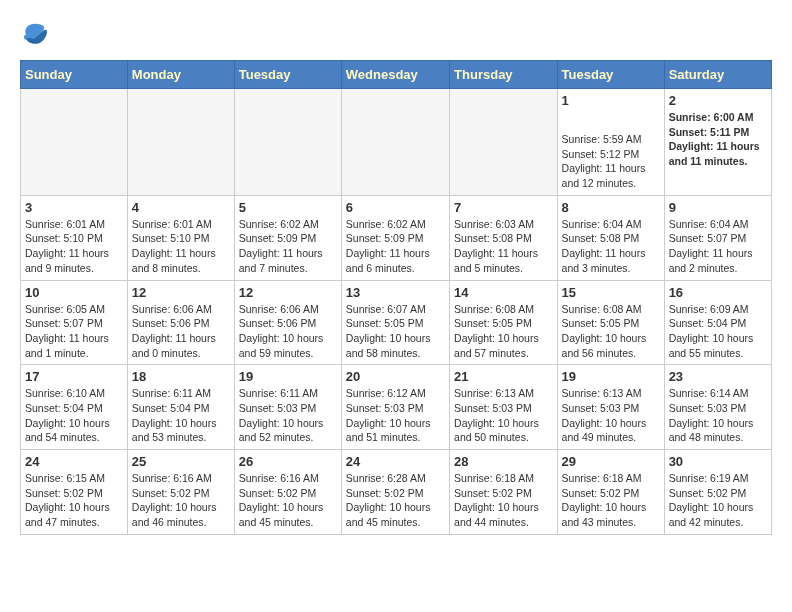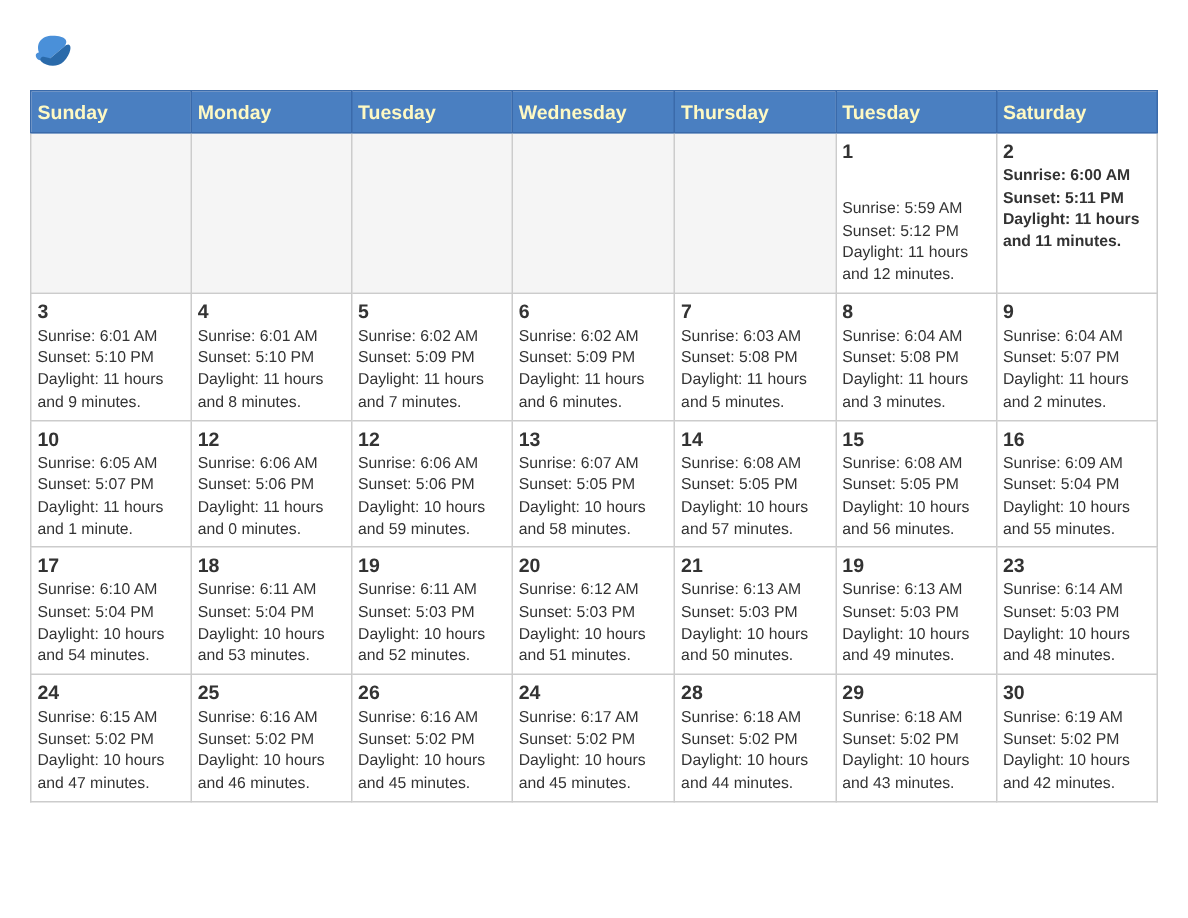--- a/index.html
+++ b/index.html
@@ -277,21 +277,21 @@
 Daylight: 10 hours and 46 minutes.</div>
         </td>
         <td>
           <div class="day-number">26</div>
           <div class="day-info" style="white-space: pre-line;">Sunrise: 6:16 AM
 Sunset: 5:02 PM
 Daylight: 10 hours and 45 minutes.</div>
         </td>
         <td>
           <div class="day-number">24</div>
-          <div class="day-info" style="white-space: pre-line;">Sunrise: 6:17 AM
+          <div class="day-info" style="white-space: pre-line;">Sunrise: 6:28 AM
 Sunset: 5:02 PM
 Daylight: 10 hours and 45 minutes.</div>
         </td>
         <td>
           <div class="day-number">28</div>
           <div class="day-info" style="white-space: pre-line;">Sunrise: 6:18 AM
 Sunset: 5:02 PM
 Daylight: 10 hours and 44 minutes.</div>
         </td>
         <td>

